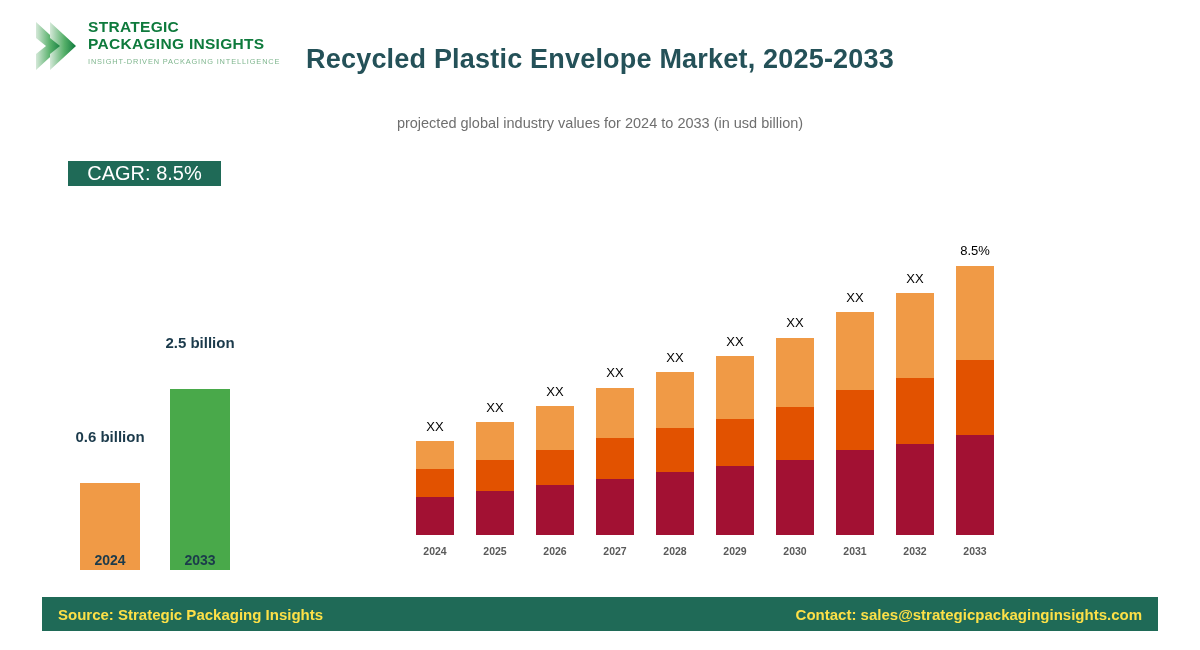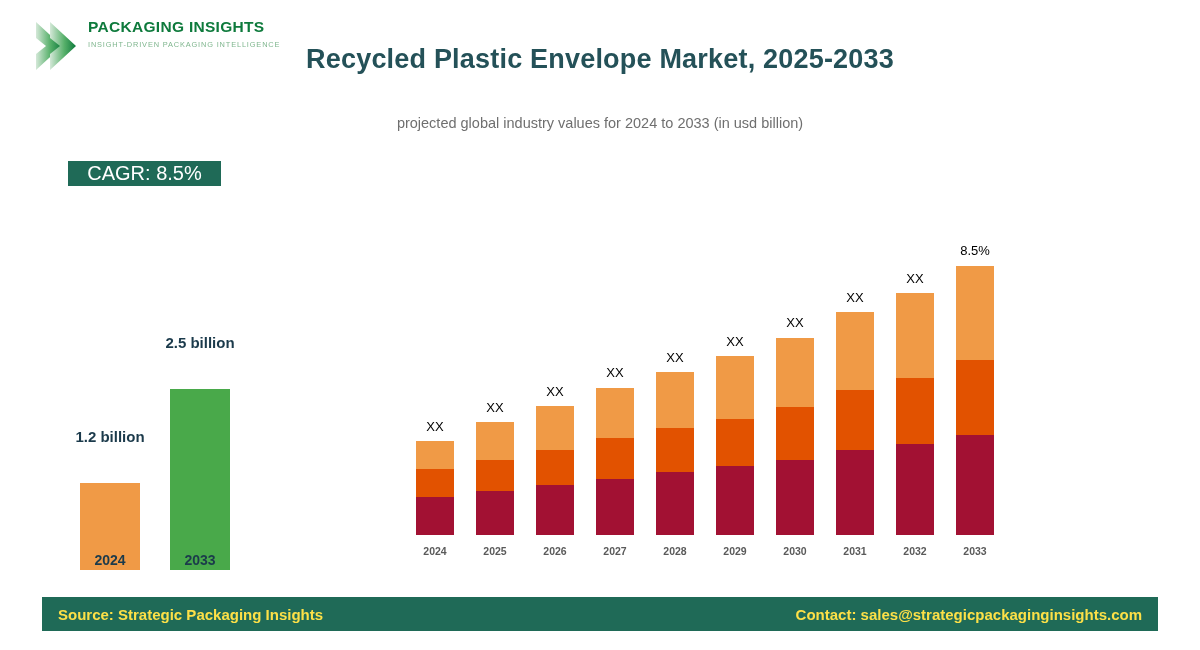--- a/index.html
+++ b/index.html
@@ -181,33 +181,34 @@
       <linearGradient id="chevGrad" x1="0" y1="0" x2="1" y2="0">
         <stop offset="0%" stop-color="#D4E8D8"></stop>
         <stop offset="55%" stop-color="#57B06A"></stop>
         <stop offset="100%" stop-color="#0E7A3C"></stop>
       </linearGradient>
     </defs>
     <path d="M4 2 L30 26 L4 50 L4 34 L14 26 L4 18 Z" fill="url(#chevGrad)"></path>
     <path d="M18 2 L44 26 L18 50 L18 34 L28 26 L18 18 Z" fill="url(#chevGrad)"></path>
   </svg>
   <div id="logo-text">
+    <div class="logo-line">STRATEGIC</div>
     <div class="logo-line">PACKAGING INSIGHTS</div>
     <div id="logo-tag">INSIGHT-DRIVEN PACKAGING INTELLIGENCE</div>
   </div>
 </div>
 
 <div id="chart-title">Recycled Plastic Envelope Market, 2025-2033</div>
 <div id="chart-subtitle">projected global industry values for 2024 to 2033 (in usd billion)</div>
 
 <div id="cagr-badge">CAGR: 8.5%</div>
 
 <div id="mini-chart">
     <div class="mini-bar" style="left: 40px; height: 87px; background: rgb(240, 154, 70);"></div>
-    <div class="mini-value" style="left: -20px; bottom: 125px;">1.2 billion</div>
+    <div class="mini-value" style="left: -20px; bottom: 125px;">0.6 billion</div>
     <div class="mini-year" style="left: 10px; bottom: 2px;">2024</div>
     <div class="mini-bar" style="left: 130px; height: 181px; background: rgb(73, 169, 74);"></div>
     <div class="mini-value" style="left: 70px; bottom: 219px;">2.5 billion</div>
     <div class="mini-year" style="left: 100px; bottom: 2px;">2033</div>
   </div>
 
 <div id="stacked-chart">
     <div class="stack-bar" style="left: 16px;">
       <div class="seg" style="height: 28px; background: rgb(240, 154, 70);"></div>
       <div class="seg" style="height: 28px; background: rgb(226, 82, 0);"></div>

